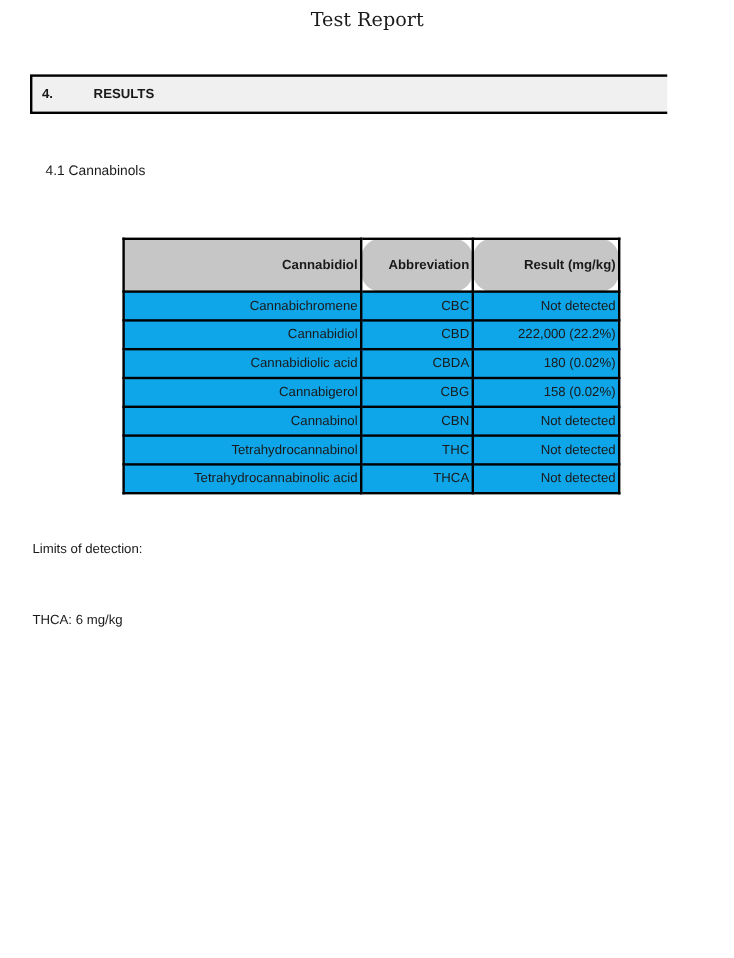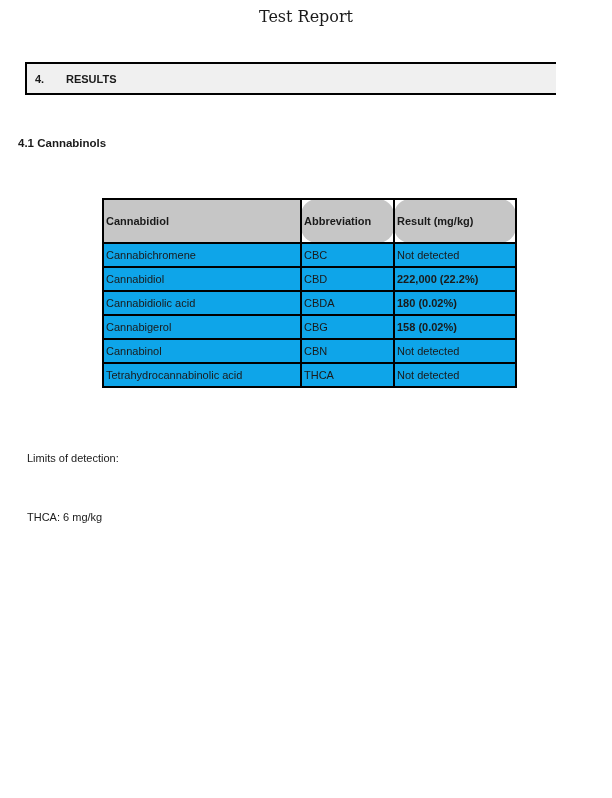--- a/index.html
+++ b/index.html
@@ -37,52 +37,53 @@
   }
   .section-number {
     font-weight: bold;
     font-size: 11px;
     margin-left: 8px;
     width: 31px;
   }
   .section-label {
     font-weight: bold;
     font-size: 11px;
+    margin-left: 12px;
   }
   .subsection-heading {
     position: absolute;
     top: 137px;
-    left: 18px;
-    font-weight: bold;
+    left: 38px;
+    font-weight: normal;
     font-size: 11.5px;
   }
   table.results-table {
     position: absolute;
     top: 198px;
     left: 102px;
     border-collapse: collapse;
     table-layout: fixed;
   }
   .results-table th, .results-table td {
     border: 2px solid #000000;
-    text-align: left;
+    text-align: right;
     vertical-align: middle;
     font-size: 11px;
     padding: 0 2px;
   }
   .results-table th {
     background: #c6c6c6;
     font-weight: bold;
     height: 44px;
   }
   .results-table td { height: 24px; background: #0ea5e9; }
   .col-name  { width: 198px; }
   .col-abbr  { width: 93px; border-radius: 16px; }
   .col-result{ width: 122px; border-radius: 16px; }
-  .bold-result { font-weight: bold; }
+  .bold-result { font-weight: normal; }
   .limits-label {
     position: absolute;
     top: 452px;
     left: 27px;
     font-size: 11px;
   }
   .limits-line1 {
     position: absolute;
     top: 489px;
     left: 27px;
@@ -138,20 +139,25 @@
         <td>Cannabigerol</td>
         <td>CBG</td>
         <td class="bold-result">158 (0.02%)</td>
       </tr>
       <tr>
         <td>Cannabinol</td>
         <td>CBN</td>
         <td>Not detected</td>
       </tr>
       <tr>
+        <td>Tetrahydrocannabinol</td>
+        <td>THC</td>
+        <td>Not detected</td>
+      </tr>
+      <tr>
         <td>Tetrahydrocannabinolic acid</td>
         <td>THCA</td>
         <td>Not detected</td>
       </tr>
     </tbody>
   </table>
 
   <div class="limits-label">Limits of detection:</div>
   <div class="limits-line2">THCA: 6 mg/kg</div>
 

